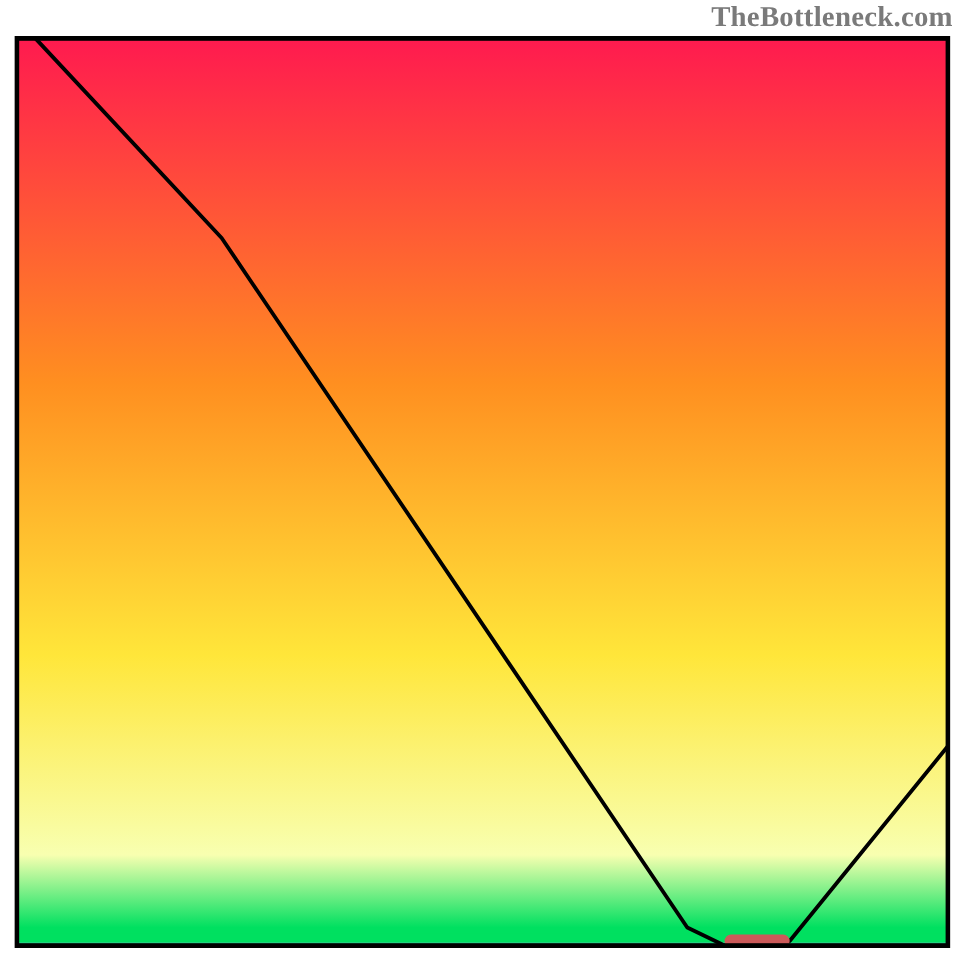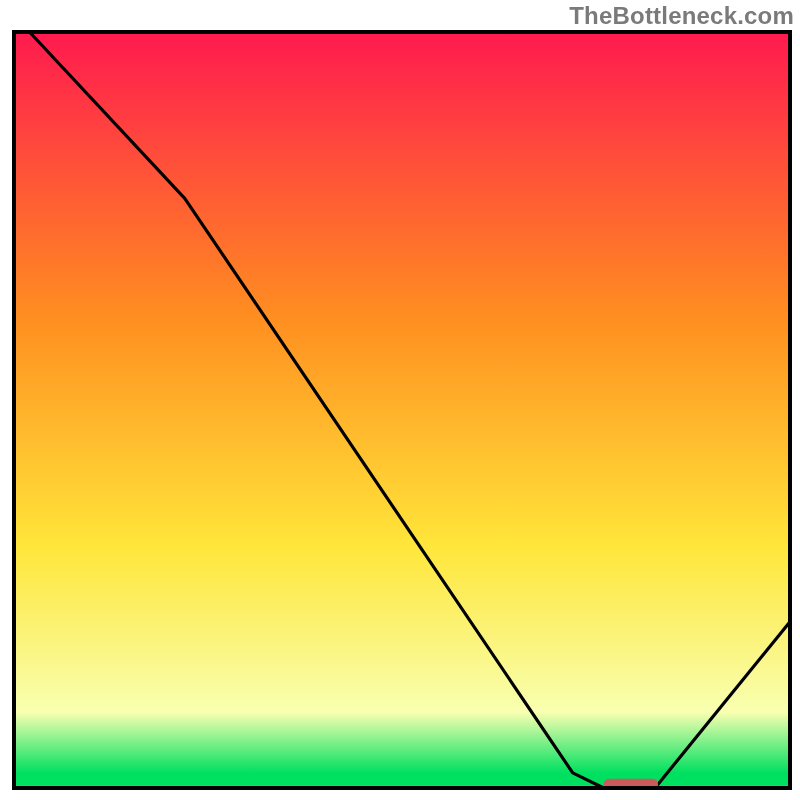--- a/index.html
+++ b/index.html
@@ -12,21 +12,21 @@
   }
   .stage {
     position: relative;
     width: 800px;
     height: 800px;
   }
   .watermark {
     position: absolute;
     top: 2px;
     right: 6px;
-    font-family: Liberation Sans, sans-serif;
+    font-family: Liberation Serif, serif;
     font-size: 24px;
     font-weight: 700;
     color: #7a7a7a;
     letter-spacing: 0.2px;
     user-select: none;
   }
   .plot {
     position: absolute;
     left: 12px;
     top: 30px;

